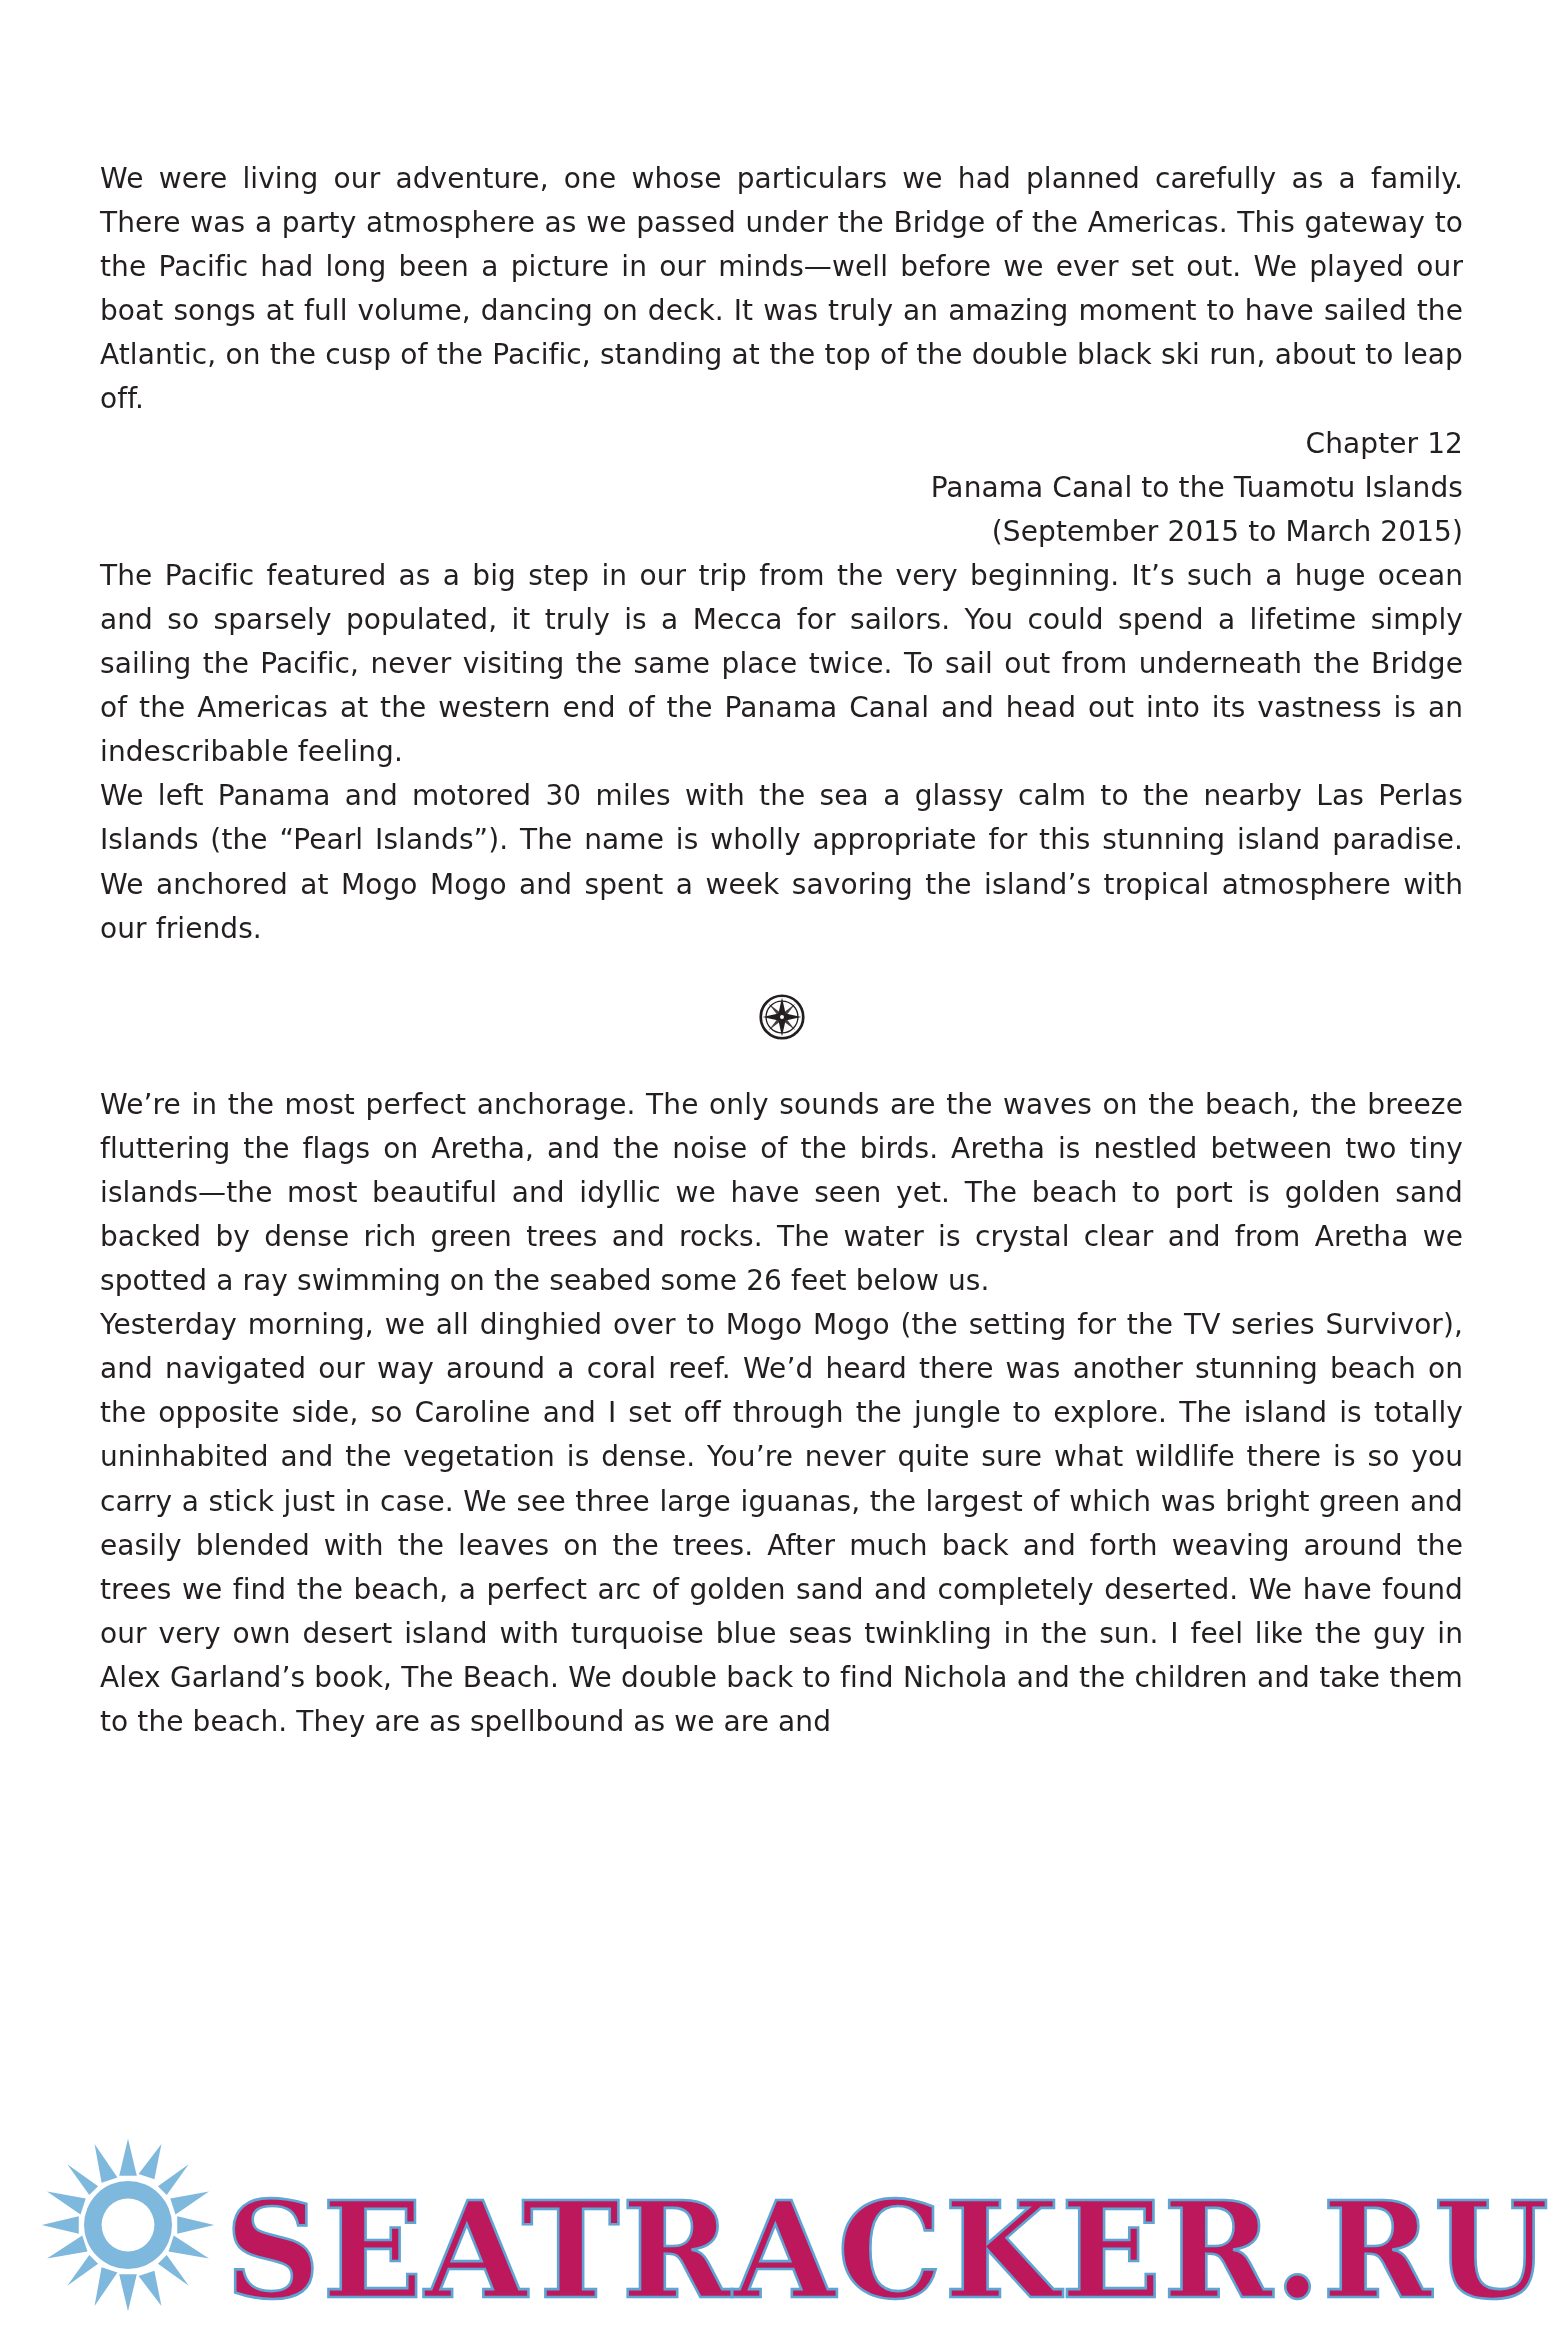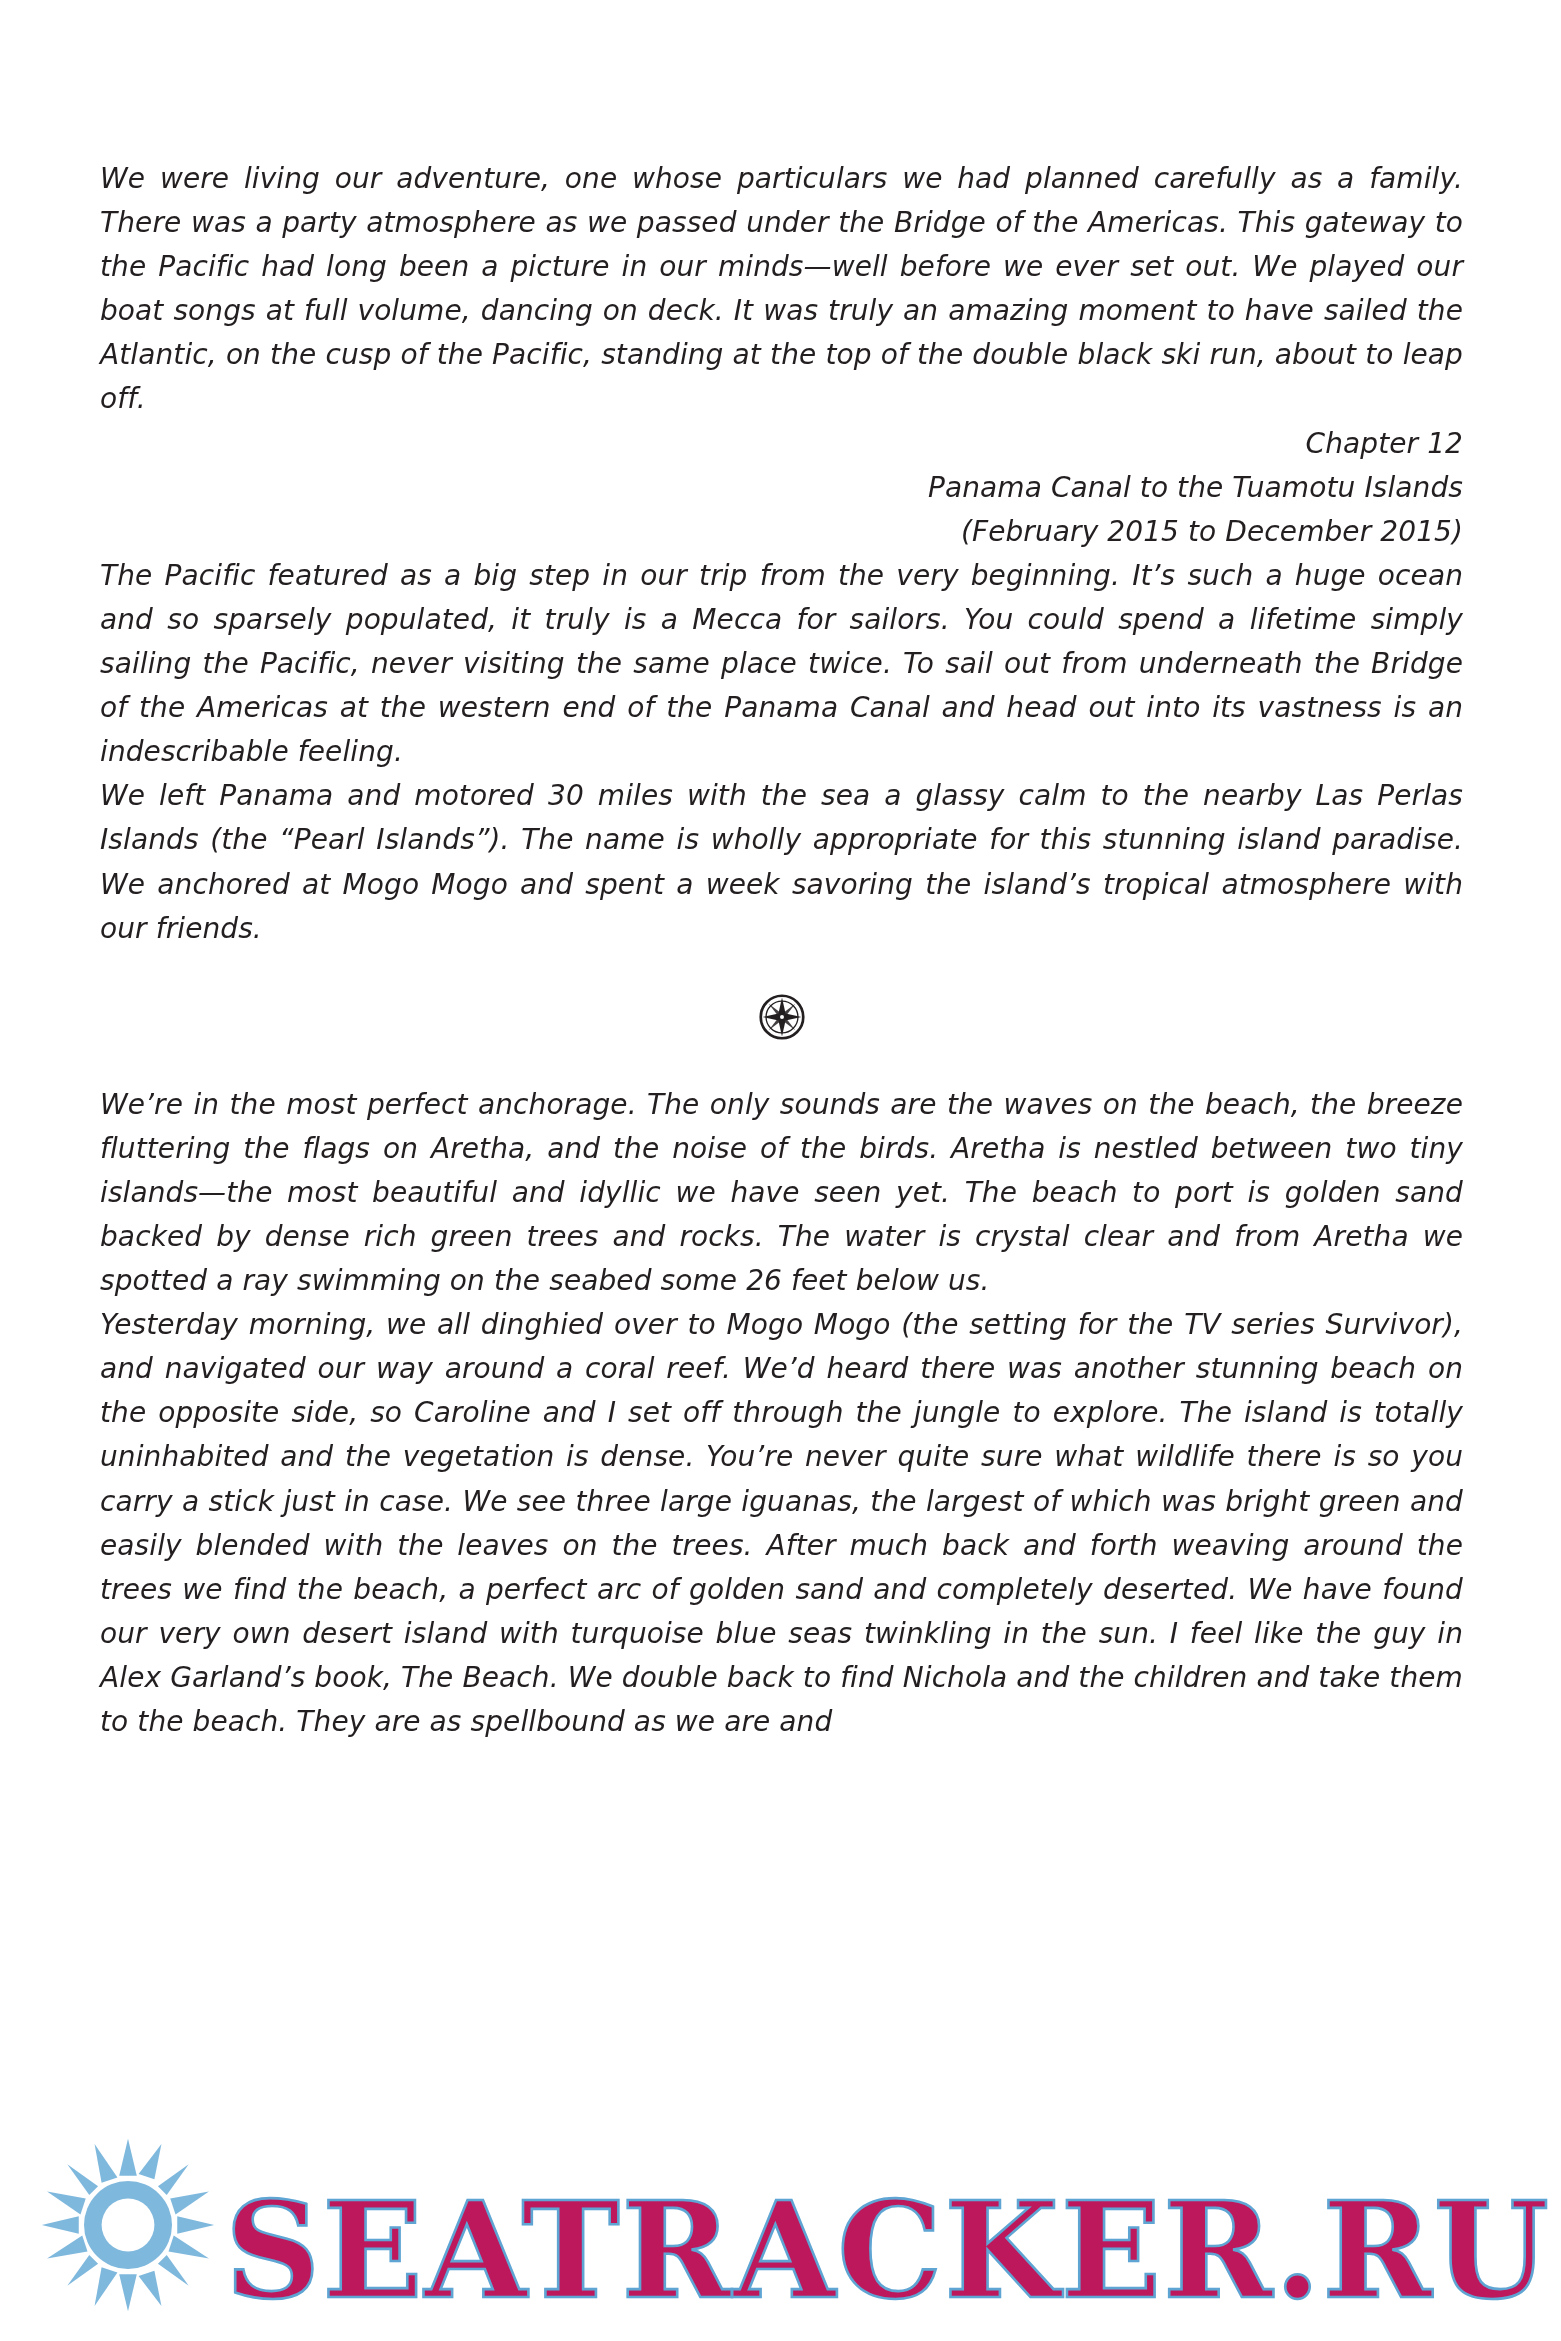--- a/index.html
+++ b/index.html
@@ -13,21 +13,20 @@
     height: 2342px;
     background: #ffffff;
     overflow: hidden;
     font-family: "DejaVu Sans", sans-serif;
   }
   .content {
     position: absolute;
     left: 100px;
     top: 157px;
     width: 1363px;
-    font-style: italic;
   }
   p.para {
     margin: 0;
     font-size: 28px;
     line-height: 1.575;
     color: #231f20;
     text-align: justify;
     text-justify: inter-word;
     letter-spacing: 0.1px;
   }
@@ -76,21 +75,21 @@
 </head>
 <body>
 
 <div class="page">
 
   <div class="content">
 
     <p class="para">We were living our adventure, one whose particulars we had planned carefully as a family. There was a party atmosphere as we passed under the Bridge of the Americas. This gateway to the Pacific had long been a picture in our minds—well before we ever set out. We played our boat songs at full volume, dancing on deck. It was truly an amazing moment to have sailed the Atlantic, on the cusp of the Pacific, standing at the top of the double black ski run, about to leap off.</p>
     <p class="para left">Chapter 12</p>
     <p class="para left">Panama Canal to the Tuamotu Islands</p>
-    <p class="para left"> (February 2015 to December 2015)</p>
+    <p class="para left"> (September 2015 to March 2015)</p>
     <p class="para">The Pacific featured as a big step in our trip from the very beginning. It’s such a huge ocean and so sparsely populated, it truly is a Mecca for sailors. You could spend a lifetime simply sailing the Pacific, never visiting the same place twice. To sail out from underneath the Bridge of the Americas at the western end of the Panama Canal and head out into its vastness is an indescribable feeling.</p>
     <p class="para">We left Panama and motored 30 miles with the sea a glassy calm to the nearby Las Perlas Islands (the “Pearl Islands”). The name is wholly appropriate for this stunning island paradise. We anchored at Mogo Mogo and spent a week savoring the island’s tropical atmosphere with our friends.</p>
 
     <div class="ornament">
       <span>
         <svg width="62" height="62" viewBox="0 0 70 70" aria-hidden="true">
           <circle cx="35" cy="35" r="24" fill="none" stroke="#231f20" stroke-width="3"></circle>
           <circle cx="35" cy="35" r="18" fill="none" stroke="#231f20" stroke-width="1.5"></circle>
           <polygon points="35,13 39,31 35,35 31,31" fill="#231f20"></polygon>
           <polygon points="35,57 39,39 35,35 31,39" fill="#231f20"></polygon>

